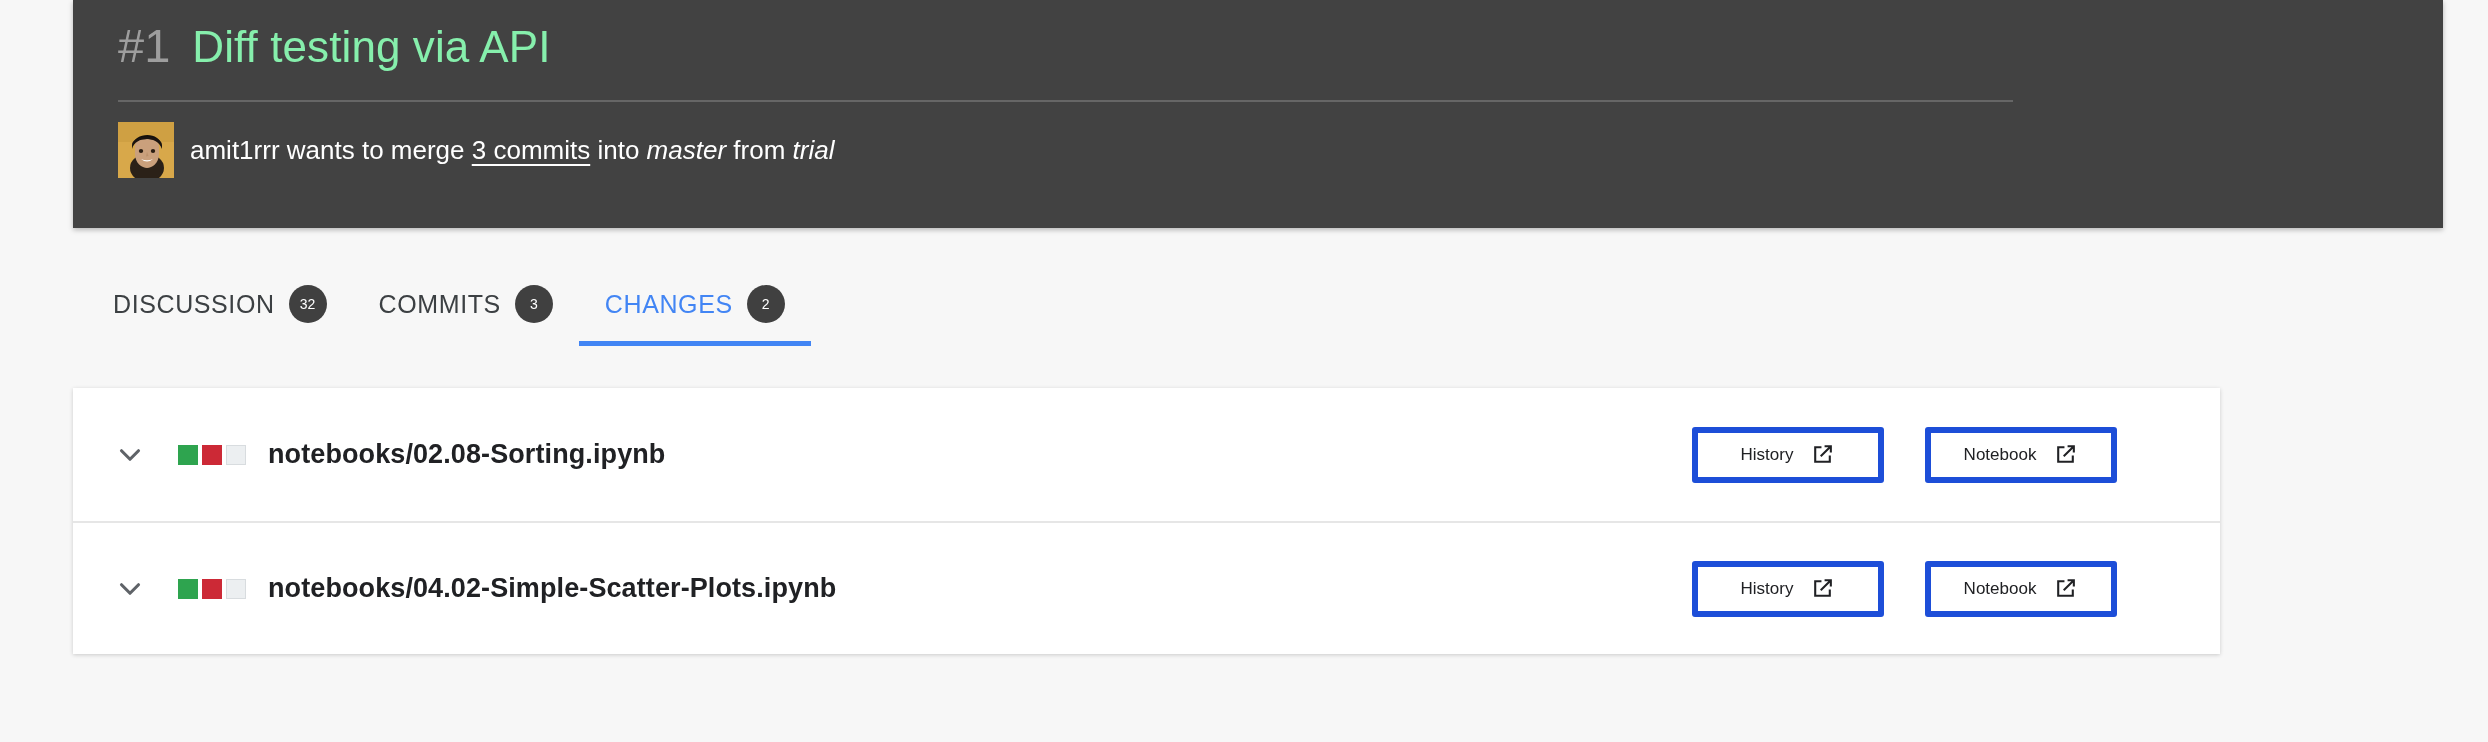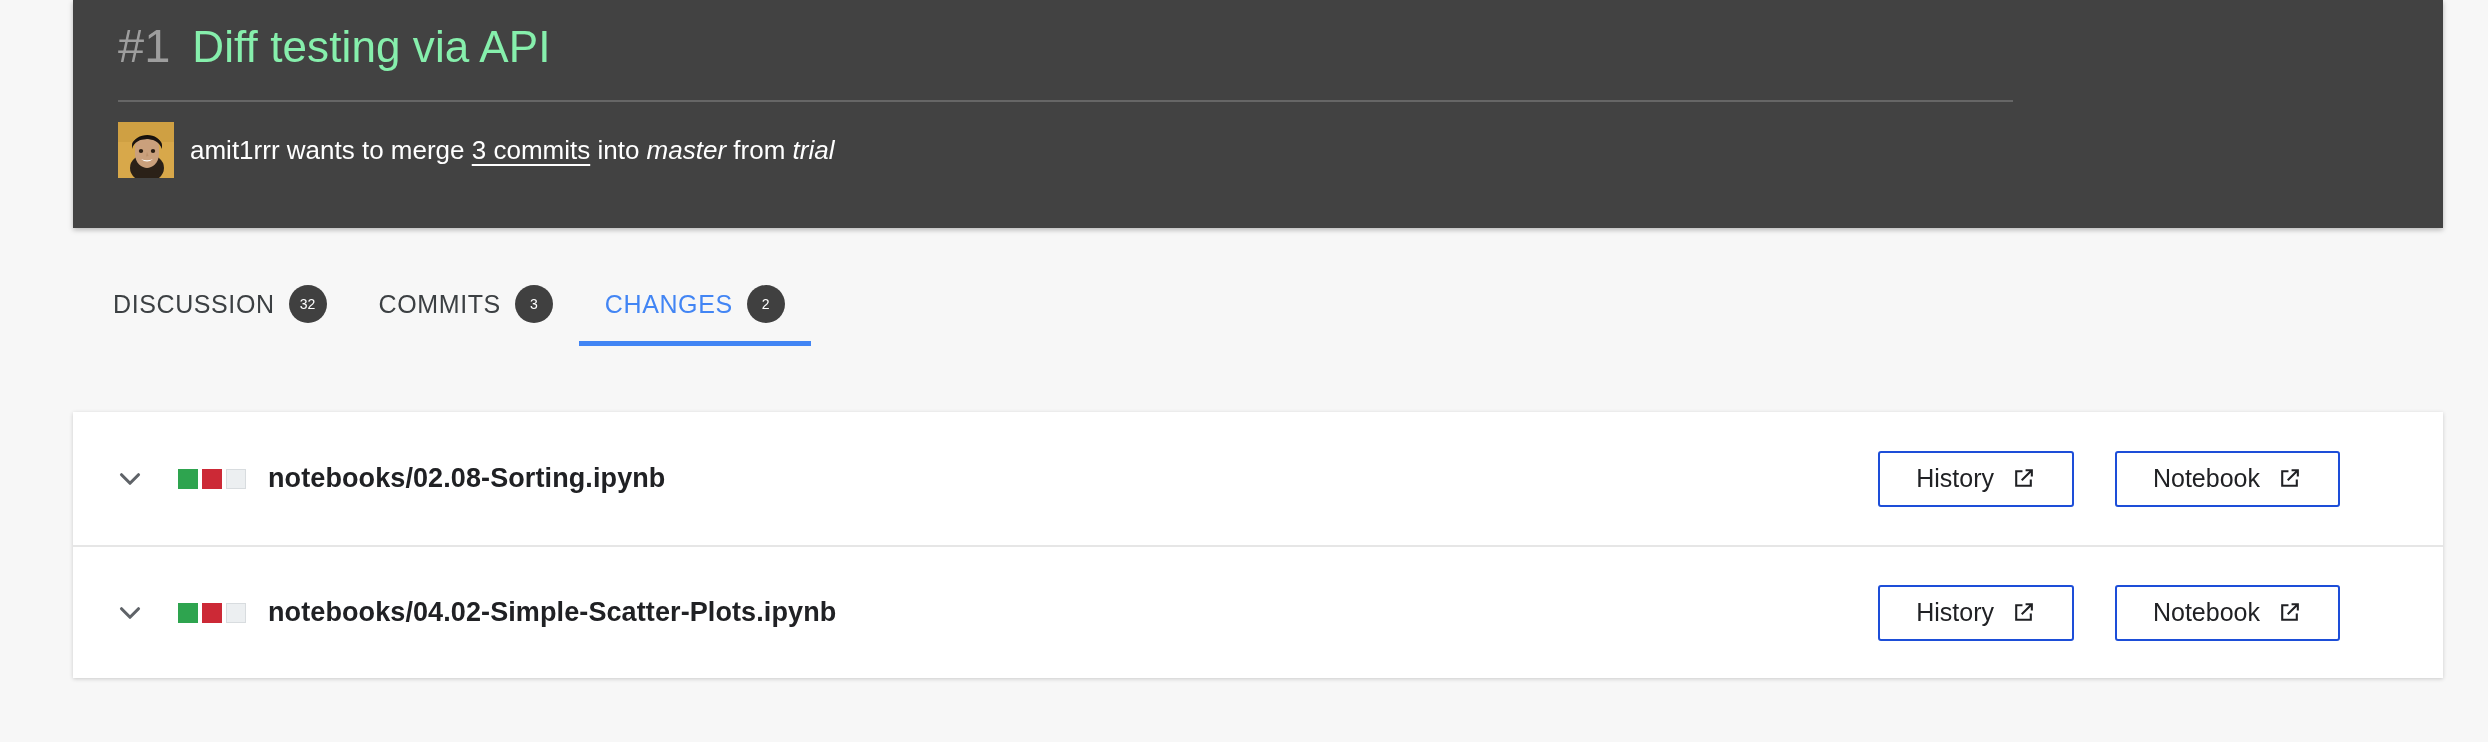--- a/index.html
+++ b/index.html
@@ -158,22 +158,22 @@
     height: 5px;
     background: #4285f4;
     display: none;
   }
   .tab.active .tab-underline { display: block; }
 
   
   .files-card {
     position: absolute;
     left: 73px;
-    top: 412px;
-    width: 2370px;
+    top: 388px;
+    width: 2147px;
     background: #ffffff;
     box-shadow: 0 1px 4px rgba(0,0,0,0.18);
   }
   .file-row {
     position: relative;
     height: 133px;
     display: flex;
     align-items: center;
     padding: 0 0 0 40px;
     box-sizing: border-box;
@@ -216,30 +216,30 @@
     margin-left: auto;
     display: flex;
     align-items: center;
     gap: 41px;
     padding-right: 103px;
   }
 
   .btn {
     height: 56px;
     min-width: 192px;
-    padding: 0 36px;
+    padding: 0 26px;
     box-sizing: border-box;
     background: #ffffff;
-    border: 2px solid #1d4ed8;
+    border: 6px solid #1d4ed8;
     border-radius: 3px;
     display: flex;
     align-items: center;
     justify-content: center;
     gap: 17px;
-    font-size: 25px;
+    font-size: 17px;
     color: #202124;
     cursor: pointer;
     font-family: "Liberation Sans", sans-serif;
     white-space: nowrap;
   }
   .btn .ext-icon { display: flex; align-items: center; }
   .btn .ext-icon svg { display: block; }
 </style>
 </head>
 <body>

